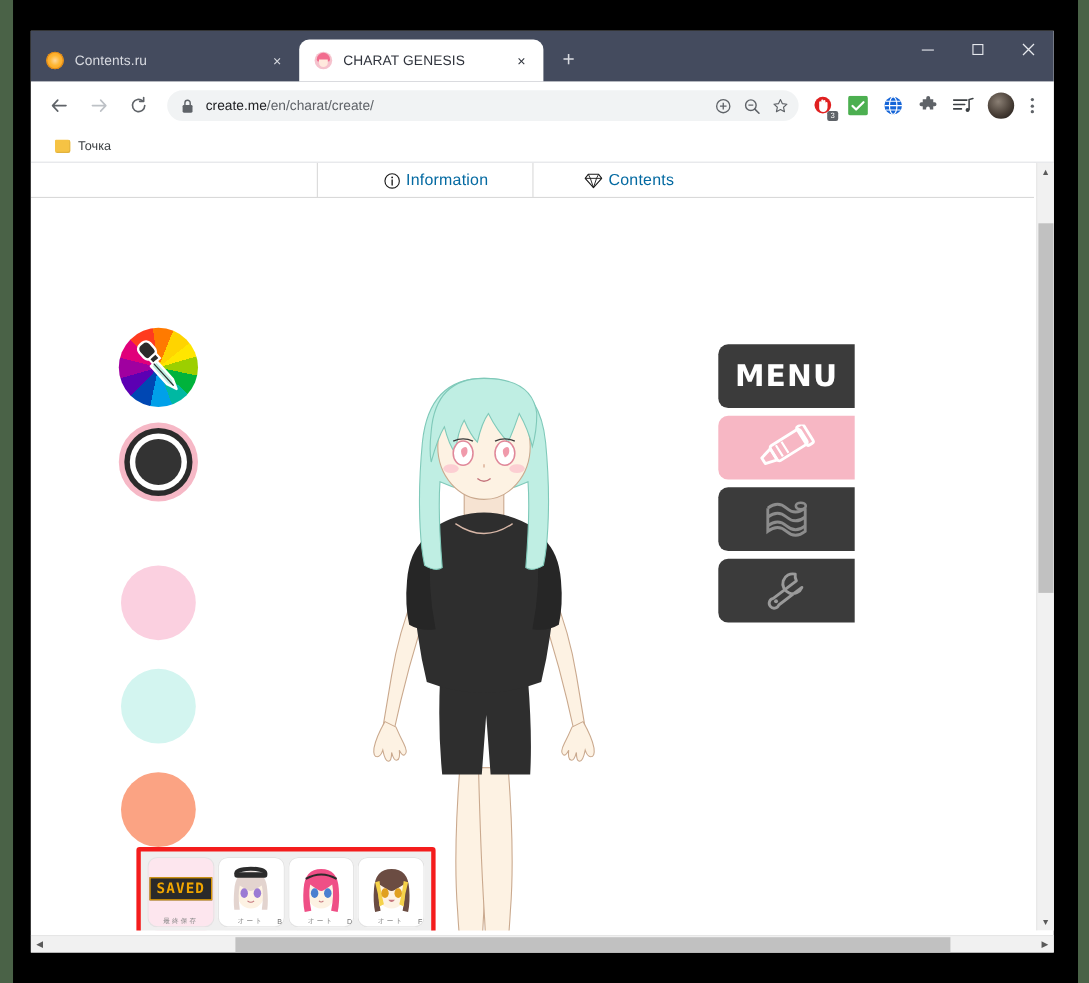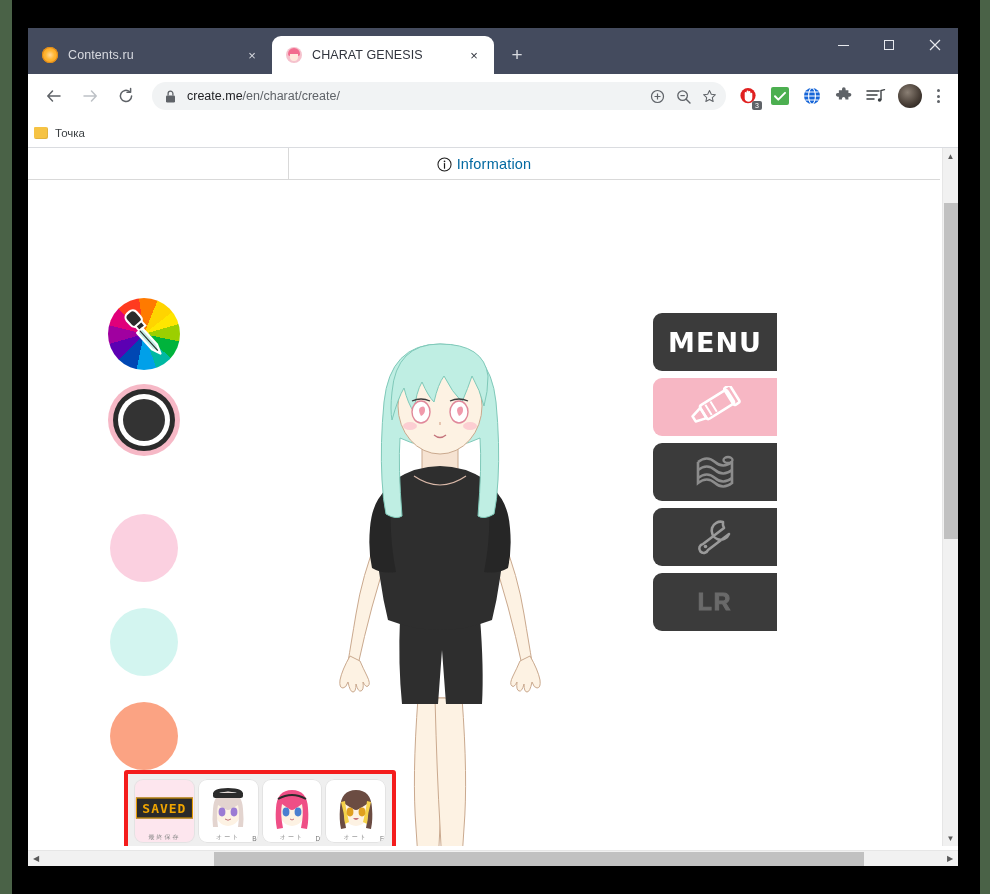--- a/index.html
+++ b/index.html
@@ -87,21 +87,21 @@
   .url .dim { color: #5f6368; }
   .omni-right { position: absolute; right: 4px; top: 0; height: 28px; display: flex; align-items: center; }
   .omni-ico { width: 26px; height: 26px; display:flex; align-items:center; justify-content:center; color:#5f6368; font-size: 14px;}
   .ext-ico { width: 26px; height: 26px; margin: 0 3px; display: flex; align-items: center; justify-content: center; position: relative; }
   .avatar-btn { width: 24px; height: 24px; border-radius: 50%; margin: 0 4px 0 6px;
     background: radial-gradient(circle at 40% 35%, #8a7f74 0%, #4a4038 55%, #191513 100%); }
   .kebab { width: 24px; display: flex; flex-direction: column; align-items: center; gap: 2.5px; }
   .kebab i { width: 3px; height: 3px; background: #5f6368; border-radius: 50%; display: block; }
 
   
-  .bookmarks { height: 30px; background: #fff; display: flex; align-items: center; padding: 0 0;
+  .bookmarks { height: 30px; background: #fff; display: flex; align-items: center; padding: 0 16px;
     border-bottom: 1px solid #dadce0;}
   .bm { display: flex; align-items: center; font-size: 11.5px; color: #3c4043; padding: 3px 6px; }
   .bm-folder { width: 14px; height: 12px; background: #f6c344; border-radius: 1px 2px 2px 2px; margin-right: 7px;
                box-shadow: inset -1px -1px 0 rgba(0,0,0,.08); }
 
   
   .viewport { position: relative; height: 698px; background: #fff; overflow: hidden; }
   .content { position: absolute; left: 0; top: 0; width: 912px; height: 698px; background: #fff; }
 
   
@@ -320,20 +320,27 @@
 
         <div class="infobar">
           <div class="infotab">
             <svg width="15" height="15" viewBox="0 0 16 16">
                 <circle cx="8" cy="8" r="7" stroke="#1b1b1b" stroke-width="1.1" fill="none"></circle>
                 <circle cx="8" cy="4.6" r=".9" fill="#1b1b1b"></circle>
                 <path d="M8 7 V12" stroke="#1b1b1b" stroke-width="1.3" stroke-linecap="round"></path>
               </svg>
             <span>Information</span>
           </div>
+          <div class="infotab">
+            <svg width="17" height="15" viewBox="0 0 18 16">
+                <path d="M4 1.5 H14 L17 5.5 L9 14.5 L1 5.5 Z" stroke="#1b1b1b" stroke-width="1.1" fill="none" stroke-linejoin="round"></path>
+                <path d="M1 5.5 H17 M4 1.5 L6 5.5 L9 14.5 M14 1.5 L12 5.5 L9 14.5" stroke="#1b1b1b" stroke-width=".9" fill="none"></path>
+              </svg>
+            <span>Contents</span>
+          </div>
         </div>
 
         <div class="palette">
           <div class="wheel">
             <svg class="dropper" viewBox="0 0 48 58">
               <g transform="rotate(-42 24 29)">
                 <rect x="18" y="2" width="13" height="16" rx="5" fill="#2b2b2b" stroke="#fff" stroke-width="2.2"></rect>
                 <rect x="20.5" y="17" width="8" height="6" fill="#2b2b2b" stroke="#fff" stroke-width="2"></rect>
                 <path d="M24.5 23 L24.5 45 L21 54 L17.5 45 L17.5 23 Z" fill="#bfeee3" stroke="#fff" stroke-width="2.2" stroke-linejoin="round"></path>
                 <path d="M21 23 L21 50" stroke="#2b2b2b" stroke-width="1.2"></path>
@@ -416,23 +423,20 @@
               <path d="M4 9 V30 q9 -7 17 0 q8 7 17 0 V9" stroke="#8c8c8c" stroke-width="2.6" fill="none"></path>
               <ellipse cx="34" cy="7" rx="4.5" ry="3" stroke="#8c8c8c" stroke-width="2.4" fill="none"></ellipse>
             </svg>
           </div>
           <div class="rbtn">
             <svg width="40" height="40" viewBox="0 0 40 40">
               <path d="M28 5 a9 9 0 1 0 6 12 L34 17 L13 33 a4.5 4.5 0 1 1 -5 -6 L29 11 a9 9 0 0 1 -1 -6 z" stroke="#9a9a9a" stroke-width="2.6" fill="none" stroke-linejoin="round"></path>
               <circle cx="10.5" cy="29.5" r="1.8" fill="#9a9a9a"></circle>
             </svg>
           </div>
-          <div class="rbtn">
-            <span class="lr">LR</span>
-          </div>
         </div>
 
         <div class="savedgrid">
           <div class="savecell pinkbg">
             <span class="savedbadge">SAVED</span>
             <span class="label">最終保存</span>
           </div>
           <div class="savecell">
             <svg class="face" viewBox="0 0 44 46">
               <ellipse cx="22" cy="26" rx="13" ry="15" fill="#fdf2e3"></ellipse>

